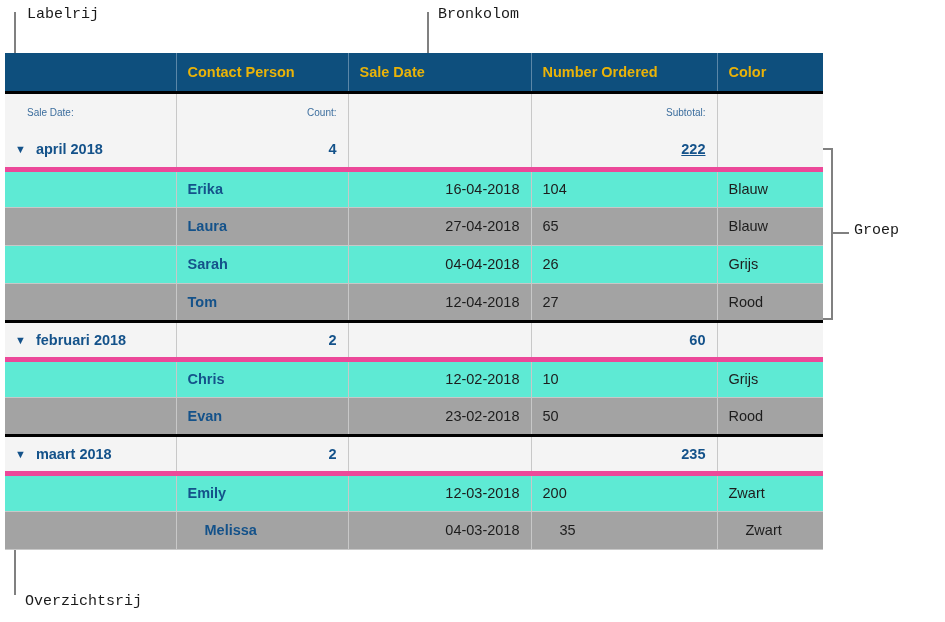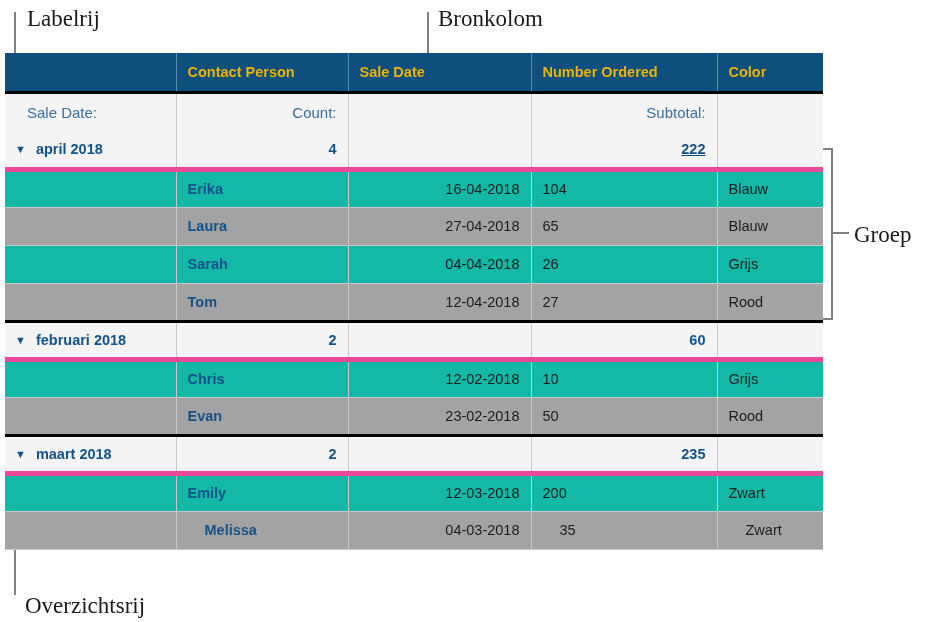--- a/index.html
+++ b/index.html
@@ -12,22 +12,22 @@
     height: 622px;
     position: relative;
     font-family: "Liberation Sans", sans-serif;
     overflow: hidden;
     -webkit-font-smoothing: antialiased;
   }
 
   
   .callout-label {
     position: absolute;
-    font-family: Liberation Serif, serif;
-    font-size: 23px;
+    font-family: Liberation Mono, monospace;
+    font-size: 15px;
     color: #1a1a1a;
     white-space: nowrap;
     line-height: 1;
   }
   .callout-line {
     position: absolute;
     background: #808080;
   }
   .callout-line.v { width: 2px; }
   .callout-line.h { height: 2px; }
@@ -81,21 +81,21 @@
     color: #1d1d1d;
     white-space: nowrap;
     overflow: hidden;
   }
   table.pivot td:last-child { border-right: none; }
 
   
   tr.label-row td {
     background: #F4F4F4;
     color: #3C6E9E;
-    font-size: 15px;
+    font-size: 10px;
     border-bottom: none;
     height: 39px;
   }
   tr.label-row td.lbl-left  { text-align: left;  padding-left: 22px; }
   tr.label-row td.lbl-right { text-align: right; }
 
   
   tr.group-row td {
     background: #F4F4F4;
     color: #14528A;
@@ -111,21 +111,21 @@
 
   .disclosure {
     display: inline-block;
     color: #14528A;
     font-size: 11px;
     margin-right: 10px;
     transform: translateY(-1px);
   }
 
   
-  tr.detail-row td { background: #14b8a6; }
+  tr.detail-row td { background: #5eead4; }
   tr.detail-row.alt td { background: #a3a3a3; }
   tr.detail-row td.c-blank  { }
   tr.detail-row td.c-person {
     color: #14528A;
     font-weight: bold;
     text-align: left;
   }
   tr.detail-row td.c-date   { text-align: right; }
   tr.detail-row td.c-num    { }
   tr.detail-row td.c-color  { text-align: left; }

